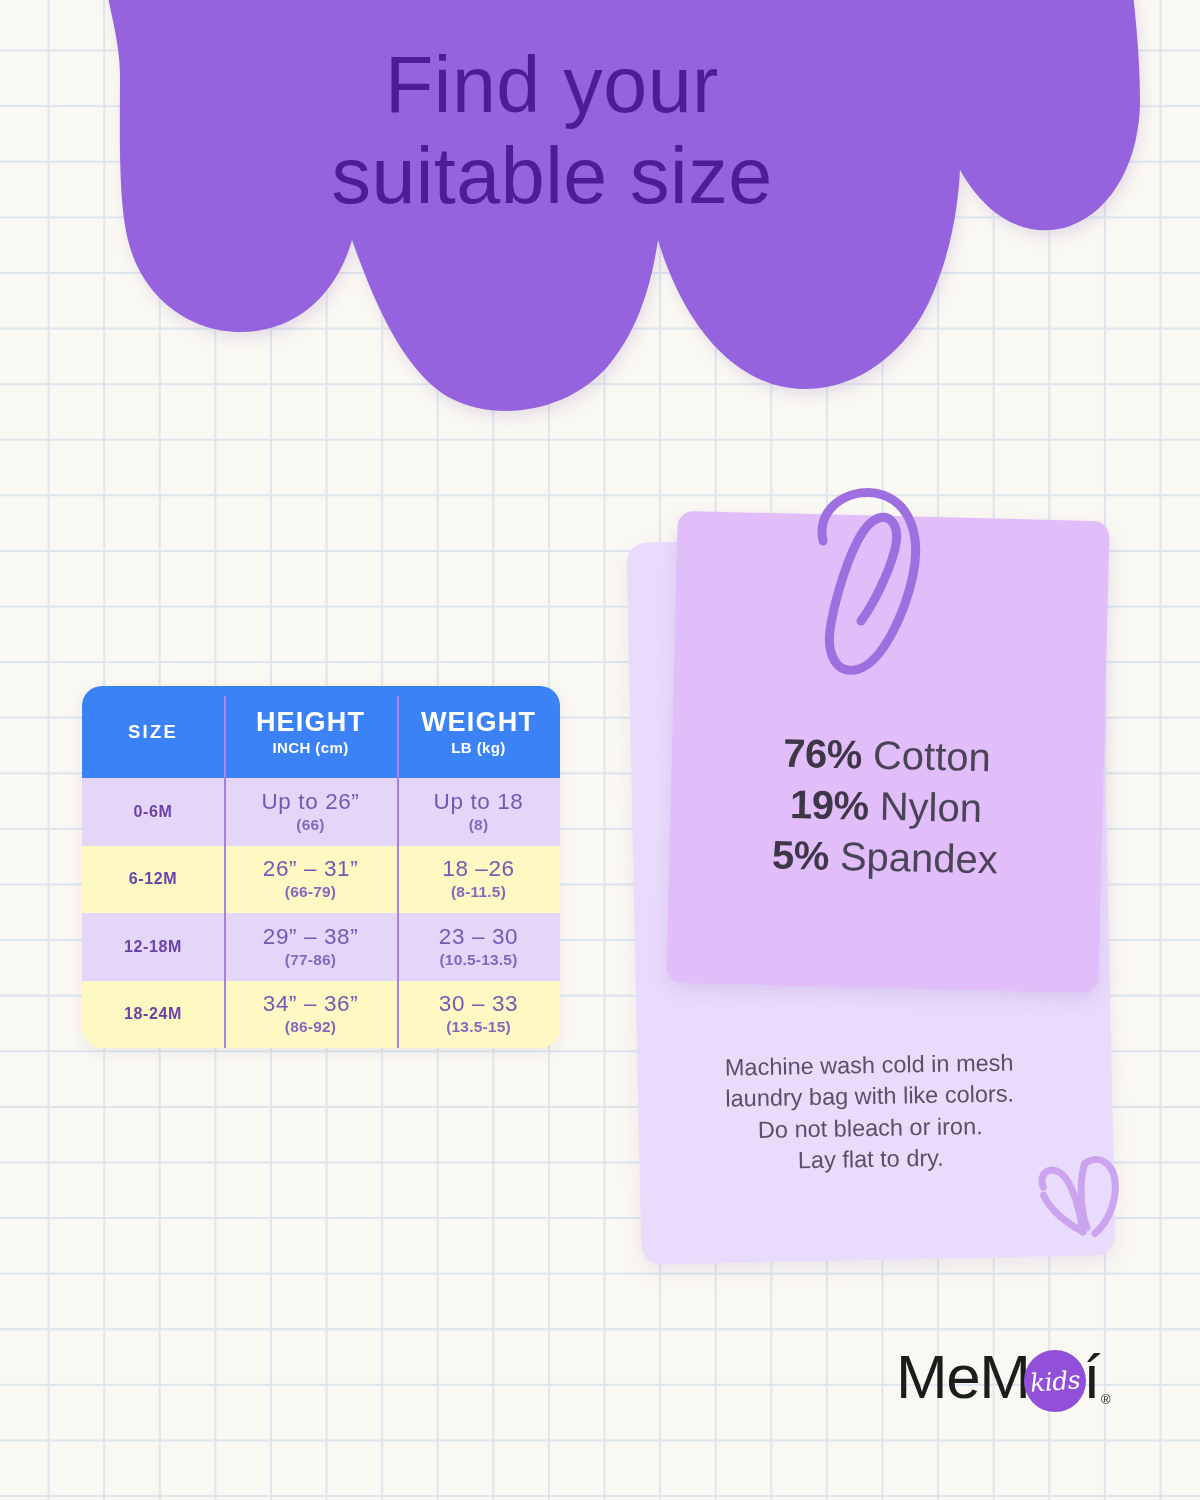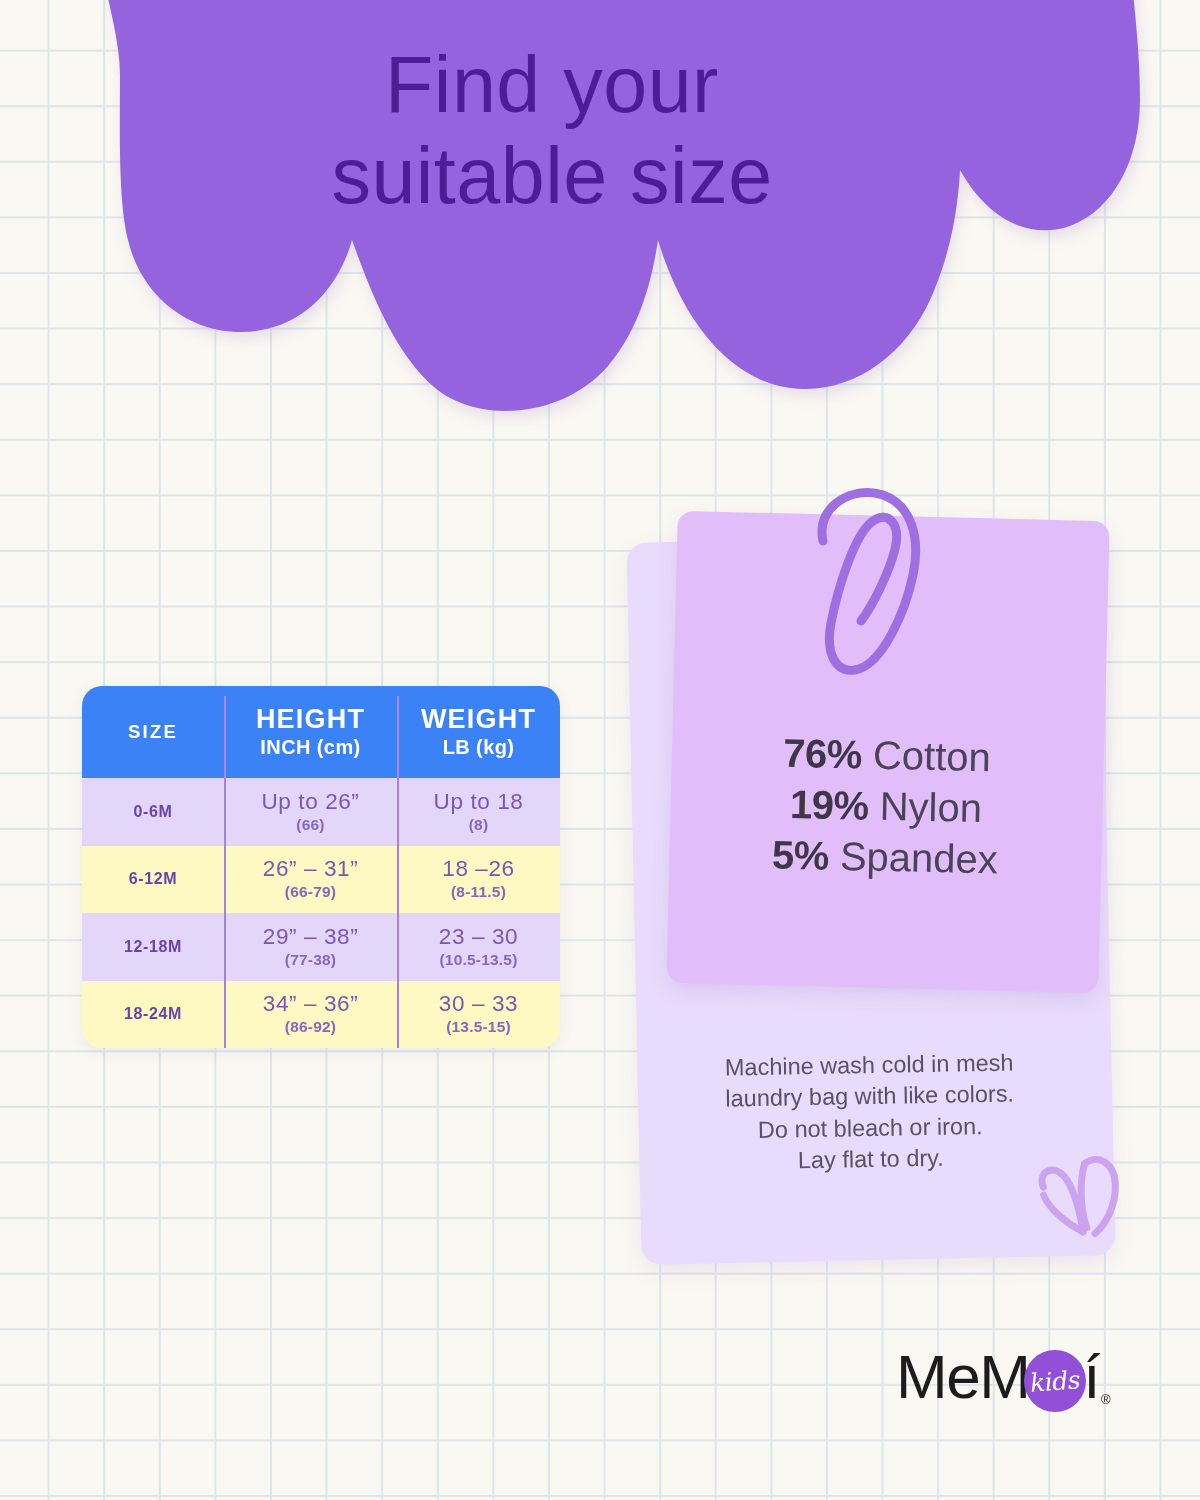--- a/index.html
+++ b/index.html
@@ -78,21 +78,21 @@
     position:absolute; left:0; top:0; bottom:0;
     width:1.6px; background:#A97FE0;
   }
   .t-head .t-cell + .t-cell::before{ background:#B086E6; top:10px; bottom:0; }
 
   .h-main{
     color:#FFFFFF; font-size:27px; font-weight:700;
     letter-spacing:1.2px; line-height:1.05;
   }
   .h-sub{
-    color:#FFFFFF; font-size:20px; font-weight:700;
+    color:#FFFFFF; font-size:15px; font-weight:700;
     letter-spacing:.4px; margin-top:2px;
   }
   .h-size{
     color:#FFFFFF; font-size:18.5px; font-weight:700; letter-spacing:2.2px;
   }
   .size-lbl{
     color:#6B42A8; font-size:16px; font-weight:700; letter-spacing:.6px;
   }
   .v-main{ color:#7A56B5; font-size:22.5px; font-weight:400; letter-spacing:.6px; line-height:1.1;}
   .v-sub { color:#8667BE; font-size:15.5px; font-weight:700; margin-top:1px; letter-spacing:.2px;}
@@ -263,21 +263,21 @@
       <div class="v-sub">(8-11.5)</div>
     </div>
   </div>
 
   <div class="t-row t-body-row row-light">
     <div class="t-cell c-size">
       <div class="size-lbl">12-18M</div>
     </div>
     <div class="t-cell c-height">
       <div class="v-main">29” – 38”</div>
-      <div class="v-sub">(77-38)</div>
+      <div class="v-sub">(77-86)</div>
     </div>
     <div class="t-cell c-weight">
       <div class="v-main">23 – 30</div>
       <div class="v-sub">(10.5-13.5)</div>
     </div>
   </div>
 
   <div class="t-row t-body-row row-dark">
     <div class="t-cell c-size">
       <div class="size-lbl">18-24M</div>

